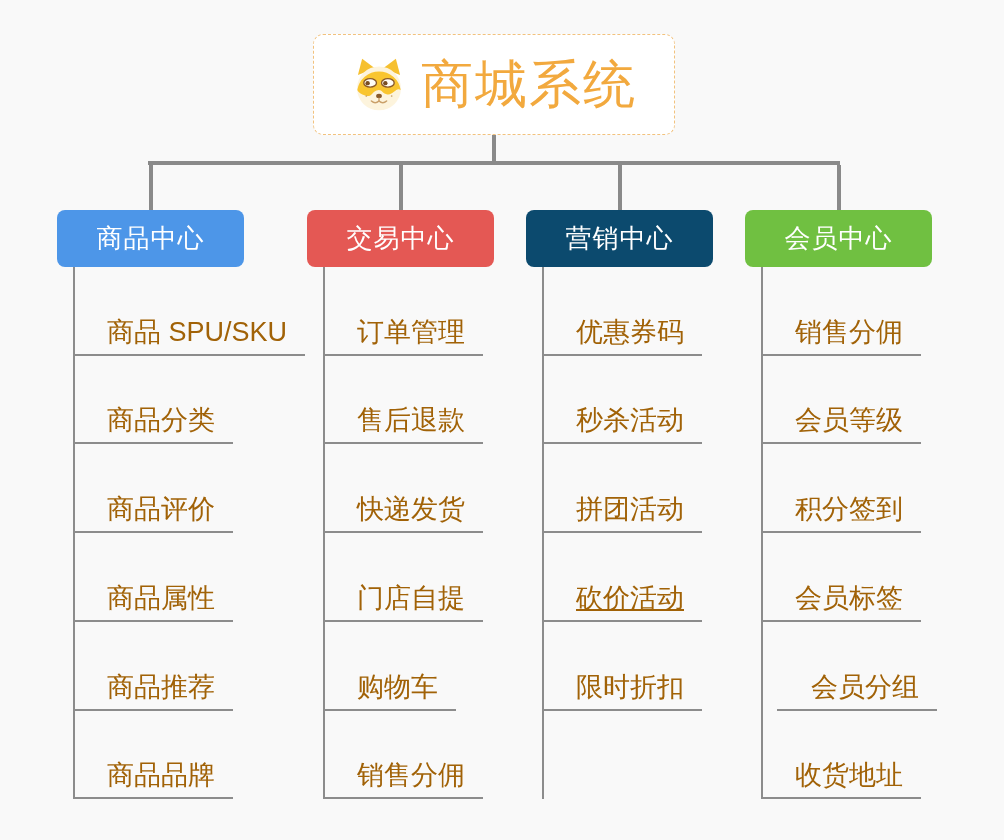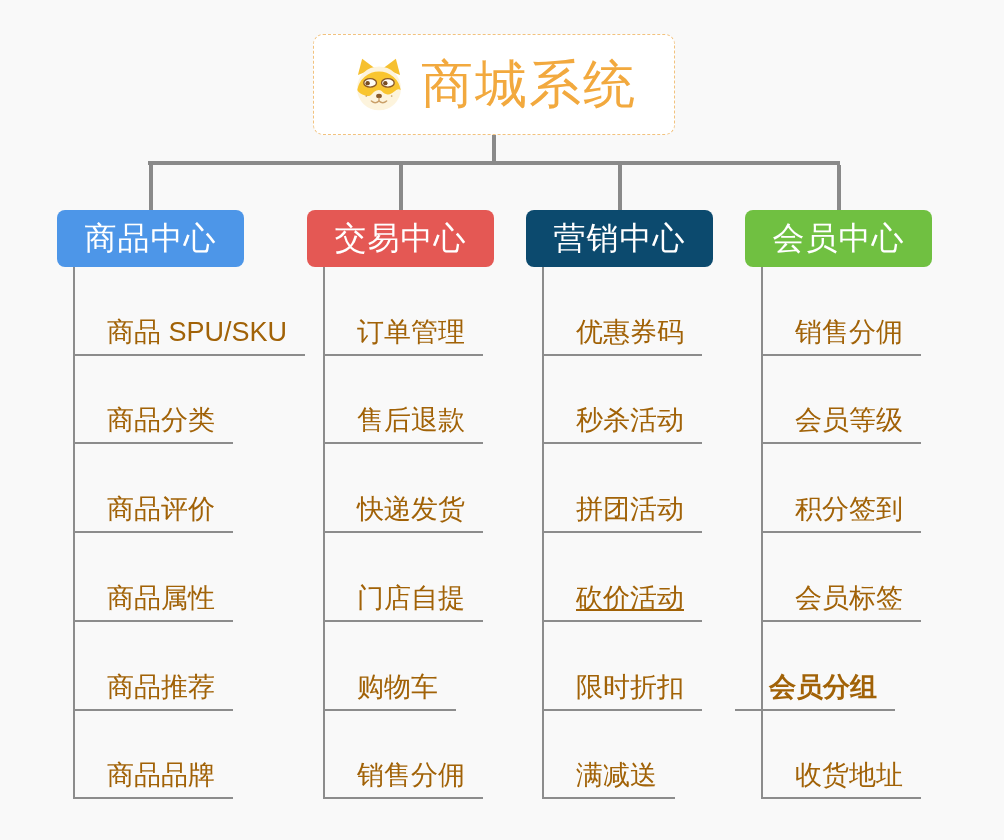--- a/index.html
+++ b/index.html
@@ -35,21 +35,21 @@
     white-space:nowrap;
   }
   .root-icon{width:56px;height:54px;display:inline-block;}
   .line{position:absolute;background:#8a8a8a;}
   .branch-node{
     position:absolute;
     top:210px;
     width:187px; height:57px;
     border-radius:8px;
     color:#ffffff;
-    font-size:32px;
+    font-size:26px;
     letter-spacing:1px;
     display:flex;
     align-items:center;
     justify-content:center;
     white-space:nowrap;
   }
   .col-line{position:absolute;width:2px;background:#8c8c8c;}
   .child-item{
     position:absolute;
     height:40px;
@@ -122,23 +122,22 @@
     <div class="child-item" style="left: 323px; top: 665px;">购物车</div>
     <div class="child-item" style="left: 323px; top: 753px;">销售分佣</div>
     <div class="line" style="left: 618px; top: 165px; width: 4px; height: 45px;"></div>
     <div class="branch-node" style="left: 526px; background: #0c4a6e;">营销中心</div>
     <div class="col-line" style="left: 542px; top: 267px; height: 532px;"></div>
     <div class="child-item" style="left: 542px; top: 310px;">优惠券码</div>
     <div class="child-item" style="left: 542px; top: 398px;">秒杀活动</div>
     <div class="child-item" style="left: 542px; top: 487px;">拼团活动</div>
     <div class="child-item" style="left: 542px; top: 576px; text-decoration: underline;">砍价活动</div>
     <div class="child-item" style="left: 542px; top: 665px;">限时折扣</div>
-    <div class="child-item" style="left: 542px; top: 753px;">满减送</div>
     <div class="line" style="left: 837px; top: 165px; width: 4px; height: 45px;"></div>
     <div class="branch-node" style="left: 745px; background: rgb(112, 192, 65);">会员中心</div>
     <div class="col-line" style="left: 761px; top: 267px; height: 532px;"></div>
     <div class="child-item" style="left: 761px; top: 310px;">销售分佣</div>
     <div class="child-item" style="left: 761px; top: 398px;">会员等级</div>
     <div class="child-item" style="left: 761px; top: 487px;">积分签到</div>
     <div class="child-item" style="left: 761px; top: 576px;">会员标签</div>
-    <div class="child-item" style="left: 735px; top: 665px; font-weight: bold;">会员分组</div>
+    <div class="child-item" style="left: 777px; top: 665px;">会员分组</div>
     <div class="child-item" style="left: 761px; top: 753px;">收货地址</div>
   </div>
 
 </body></html>

